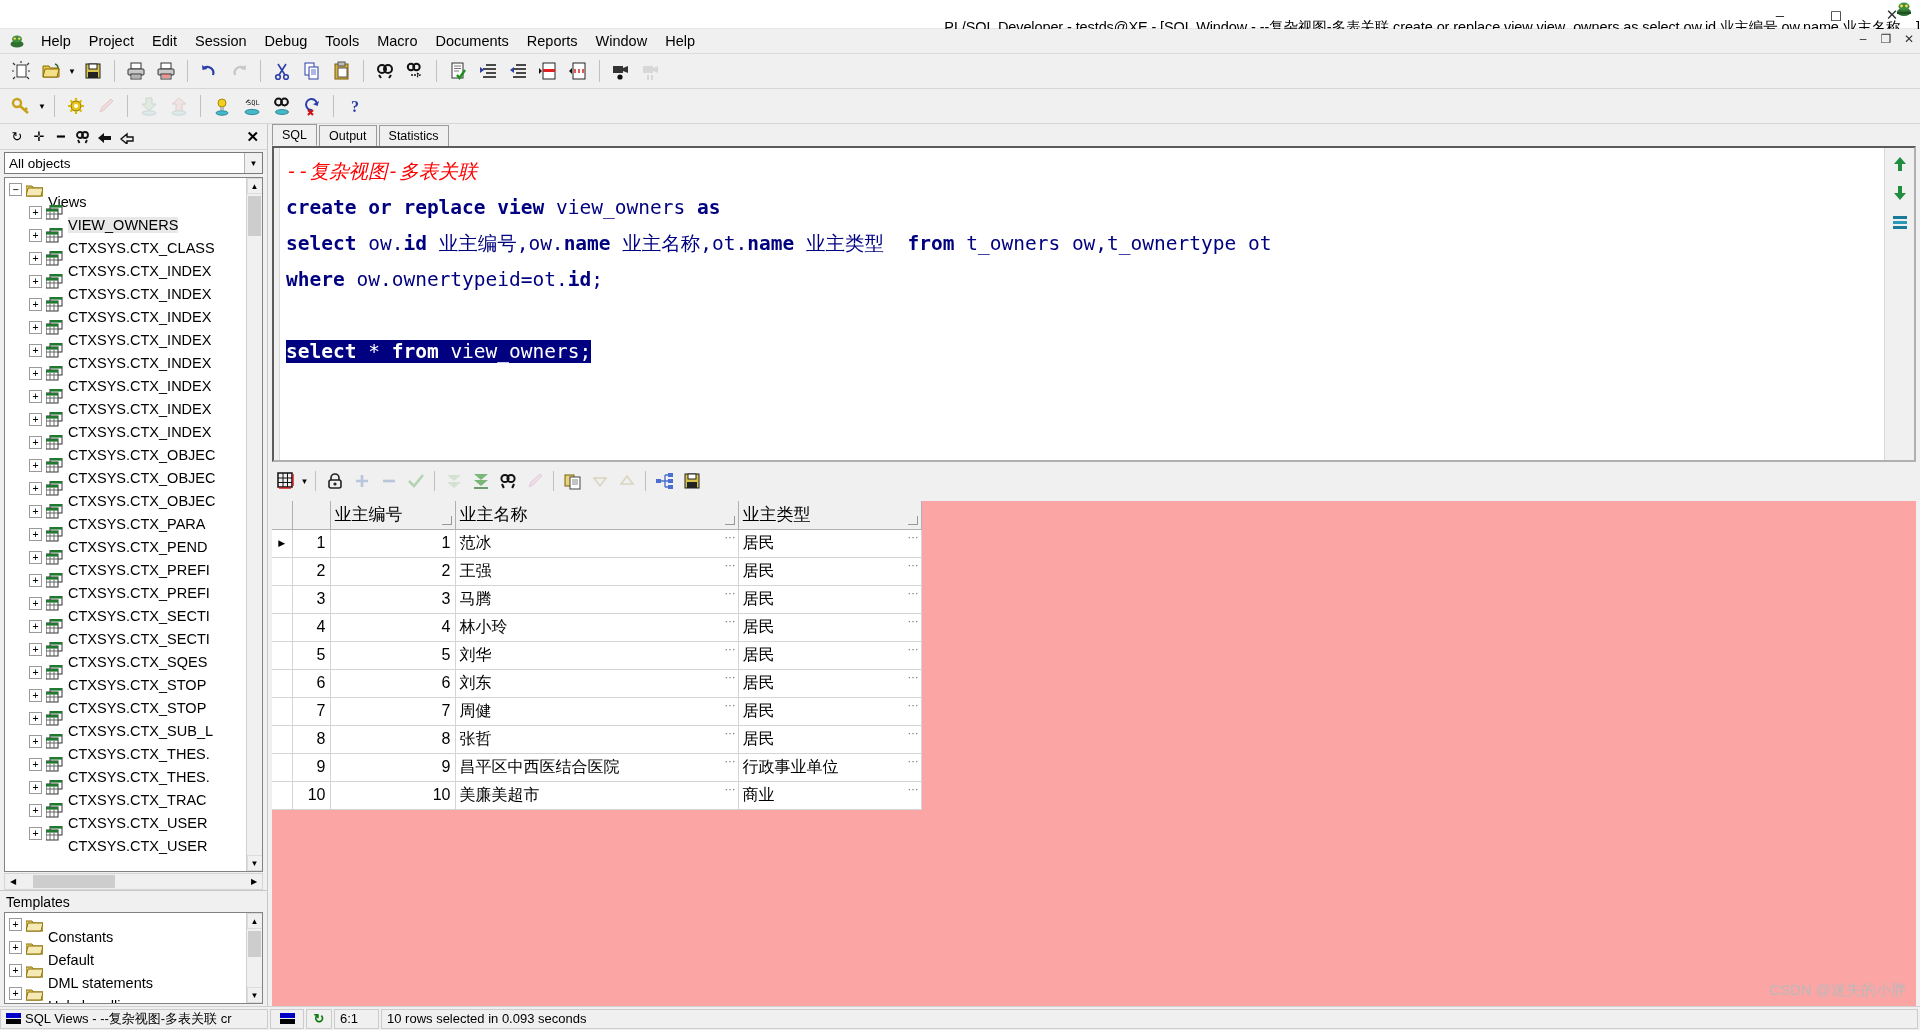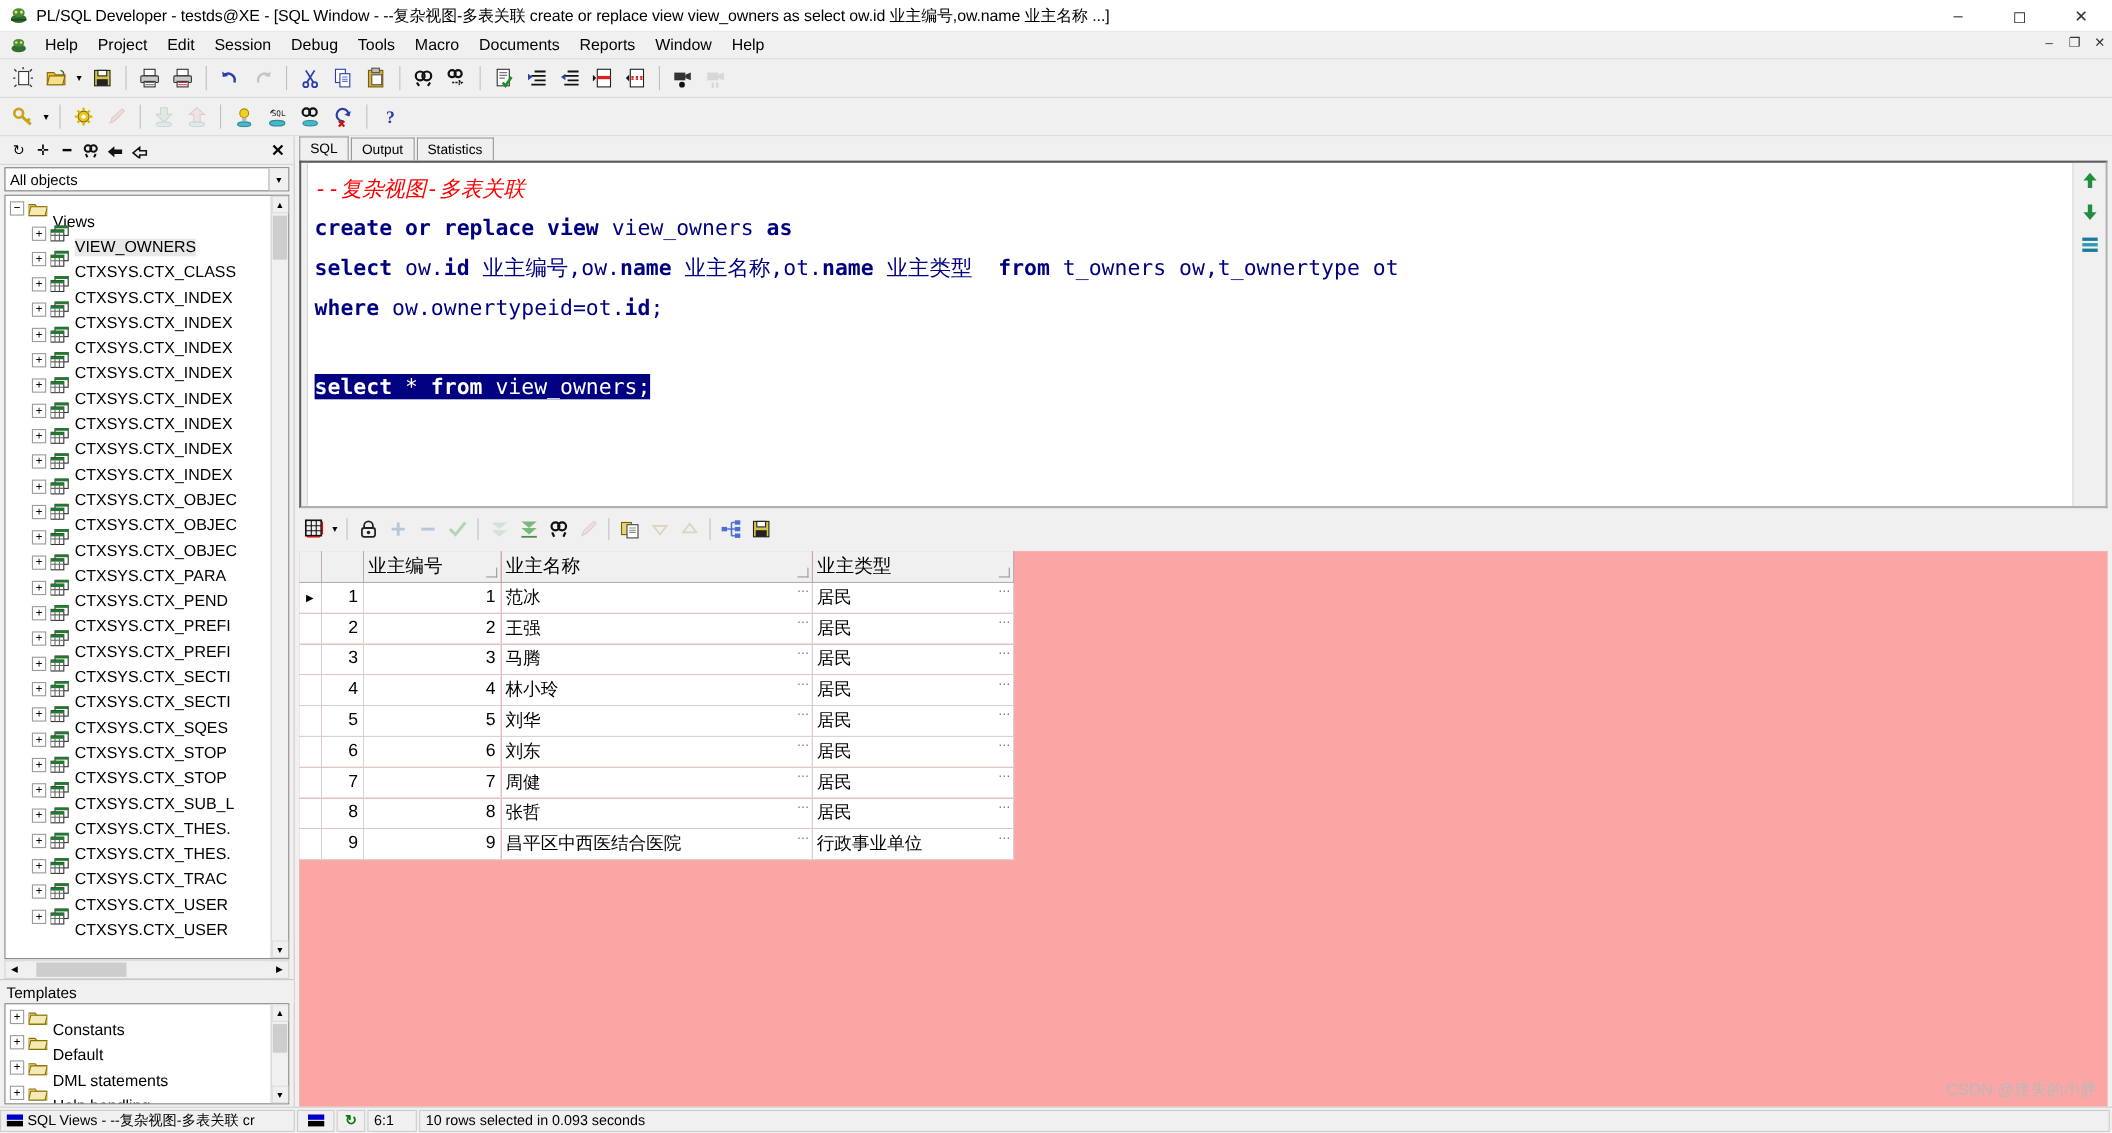--- a/index.html
+++ b/index.html
@@ -14,23 +14,24 @@
     width: 1920px; height: 1030px;
     position: relative;
     background: #f0f0f0;
     display: flex; flex-direction: column;
   }
 
   
   .titlebar {
     height: 29px; min-height: 29px;
     background: #ffffff;
-    display: flex; align-items: center;
+    display: flex; align-items: flex-end;
     border-bottom: 1px solid #e6e6e6;
     position: relative;
+    flex-direction: column;
   }
   .title-app-icon {
     width: 18px; height: 18px; margin-left: 8px; margin-right: 7px;
     position: relative; flex: 0 0 auto;
   }
   .title-text {
     font-size: 14.5px; color: #000; white-space: nowrap;
     letter-spacing: -0.1px;
   }
   .win-btns { position: absolute; right: 0; top: 0; height: 29px; display: flex; }
@@ -1148,20 +1149,27 @@
                 <td style="width: 283px;">张哲<span class="dots">⋯</span></td>
                 <td style="width: 183px;">居民<span class="dots">⋯</span></td>
               </tr>
               <tr>
                 <td class="c-indicator"></td>
                 <td class="c-rownum">9</td>
                 <td class="num" style="width: 125px;">9</td>
                 <td style="width: 283px;">昌平区中西医结合医院<span class="dots">⋯</span></td>
                 <td style="width: 183px;">行政事业单位<span class="dots">⋯</span></td>
               </tr>
+              <tr>
+                <td class="c-indicator"></td>
+                <td class="c-rownum">10</td>
+                <td class="num" style="width: 125px;">10</td>
+                <td style="width: 283px;">美廉美超市<span class="dots">⋯</span></td>
+                <td style="width: 183px;">商业<span class="dots">⋯</span></td>
+              </tr>
             </tbody>
         </table>
       </div>
     </div>
   </div>
 
   <div class="statusbar">
     <div class="sb-cell sb-win">
       <span class="mini-win-icon">
         <svg width="15" height="12" viewBox="0 0 15 12">

